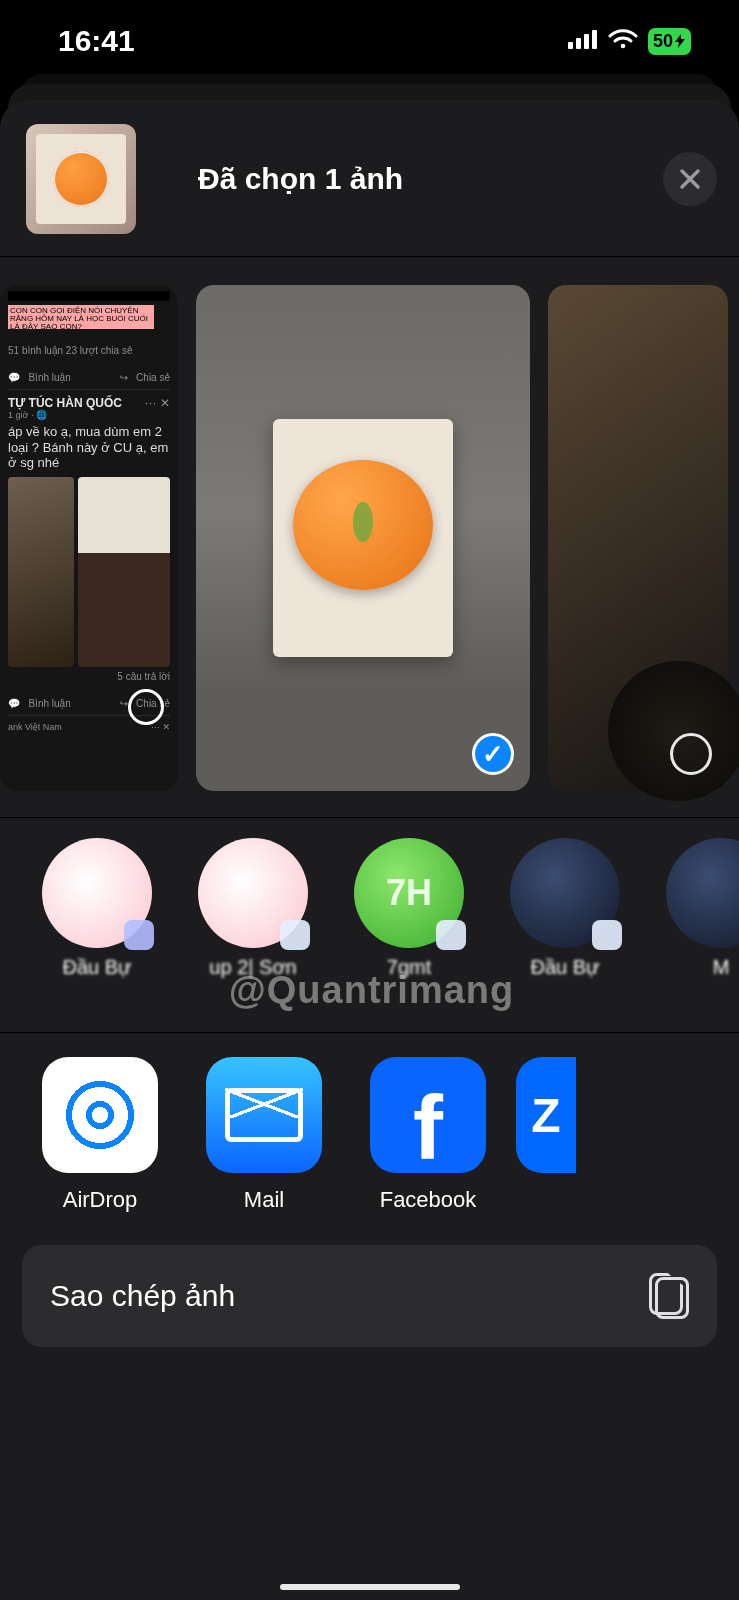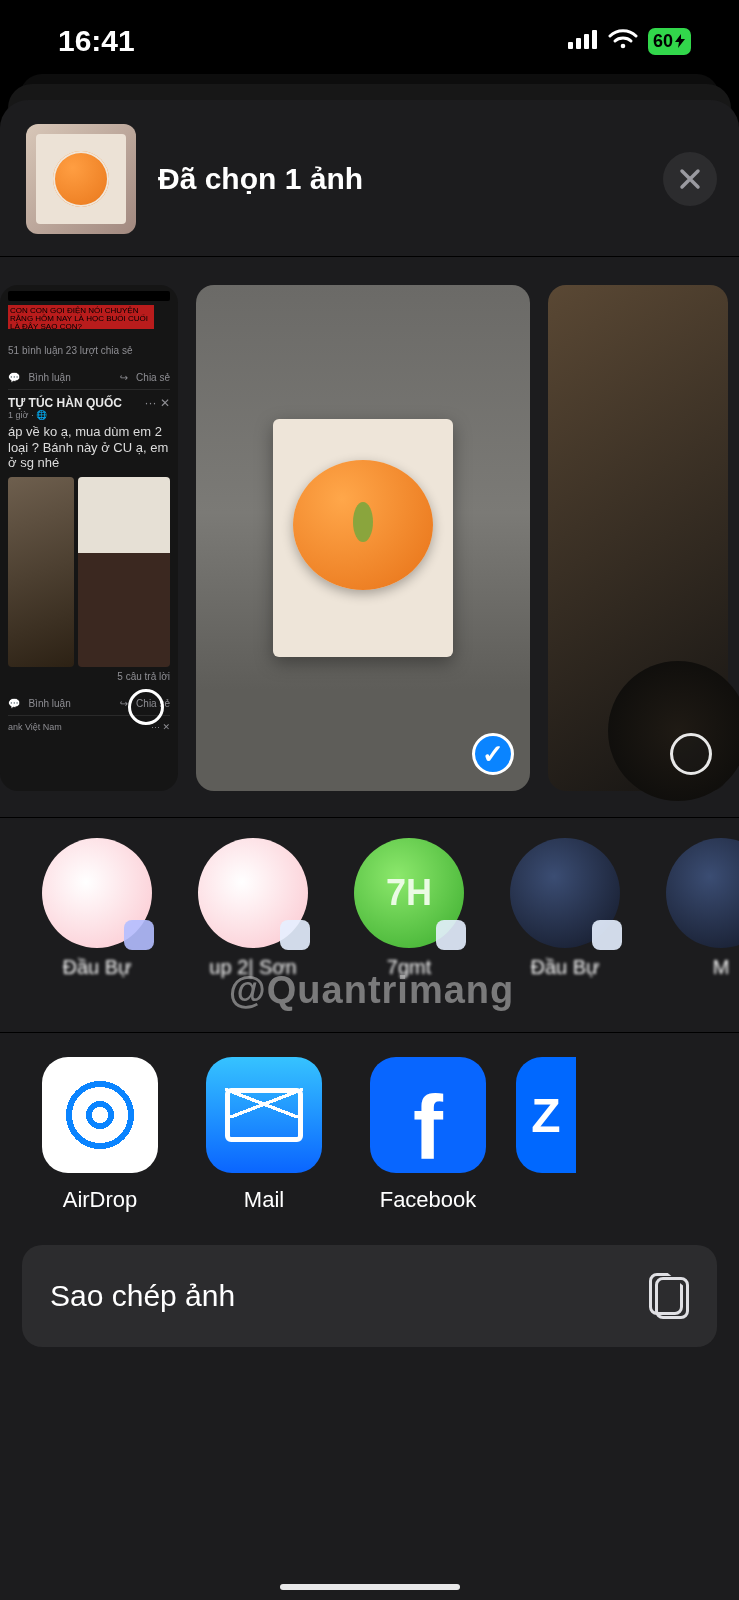--- a/index.html
+++ b/index.html
@@ -18,21 +18,21 @@
   .sheet-stack .s1 { position: absolute; left: 20px; right: 20px; top: 4px; height: 22px; background: #0d0d0d; border-radius: 22px 22px 0 0; }
   .sheet-stack .s2 { position: absolute; left: 8px; right: 8px; top: 14px; height: 24px; background: #171717; border-radius: 28px 28px 0 0; }
 
   
   .sheet { position: absolute; top: 100px; left: 0; right: 0; bottom: 0; background: #1c1c1e; border-radius: 28px 28px 0 0; overflow: hidden; display: flex; flex-direction: column; }
 
   .header { display: flex; align-items: center; padding: 24px 22px 22px 26px; gap: 22px; }
   .thumb { width: 110px; height: 110px; border-radius: 12px; background: linear-gradient(135deg,#d8c7b8,#a1887f); display:flex; align-items:center; justify-content:center; position: relative; overflow:hidden; }
   .thumb::before { content:""; position:absolute; width: 82%; height: 82%; background: #ece2d6; border-radius: 4px; }
   .thumb::after { content:""; position:absolute; width:56px; height:56px; background: radial-gradient(circle at 35% 30%, #ff9e42, #e8761a); border-radius:50%; box-shadow:0 0 0 2px #f0e6da inset; }
-  .title-col { display: flex; flex-direction: column; gap: 14px; }
+  .title-col { display: flex; flex-direction: column; gap: 14px; margin-left: 40px; }
   .title-text { font-size: 30px; font-weight: 600; }
   .options-btn { display: inline-flex; align-items: center; gap: 12px; font-size: 26px; color: #d0d0d4; border: 1px solid #48484a; border-radius: 40px; padding: 10px 20px 10px 24px; background: transparent; width: max-content; }
   .chevron { width: 14px; height: 14px; border-right: 3px solid #8e8e93; border-top: 3px solid #8e8e93; transform: rotate(45deg); }
   .close-btn { margin-left: auto; width: 54px; height: 54px; border-radius: 50%; background: #2c2c2e; display: flex; align-items: center; justify-content: center; font-size: 28px; color: #9a9aa0; }
 
   .divider { height: 1px; background: #000; }
 
   
   .photo-strip { display: flex; gap: 18px; padding: 28px 0 26px 0; overflow: hidden; align-items: stretch; height: 560px; }
   .photo { border-radius: 18px; background-size: cover; background-position: center; position: relative; flex-shrink:0; }
@@ -40,21 +40,21 @@
   .photo.center { width: 334px; background: linear-gradient(180deg,#6b6a67 0%,#7b7a76 45%,#5e5d59 80%); display:flex; align-items:center; justify-content:center;}
   .photo.right { width: 180px; background: linear-gradient(145deg,#5a4834,#141312); }
 
   .sel-badge { position: absolute; right: 16px; bottom: 16px; width: 42px; height: 42px; border-radius: 50%; display:flex; align-items:center; justify-content:center; }
   .sel-badge.checked { background: #0a84ff; color:#fff; font-size:26px; font-weight:700; border:3px solid #fff; }
   .sel-badge.unchecked { background: rgba(30,30,30,0.35); border: 3px solid #e8e8e8; }
 
   
   .fb-mini { font-size: 12px; color:#bfbfc4; padding:6px 8px; }
   .fb-mini .bar { height: 10px; background:#000; border-radius:2px; margin-bottom:4px;}
-  .fb-mini .yellow { background:#b91c1c; height:24px; width:90%; margin:4px 0; font-size:8px; color:#000; padding:2px; line-height:1; overflow:hidden;}
+  .fb-mini .yellow { background:#fca5a5; height:24px; width:90%; margin:4px 0; font-size:8px; color:#000; padding:2px; line-height:1; overflow:hidden;}
   .fb-mini .row { display:flex; gap:8px; font-size:10px; color:#8e8e93; margin-top:16px;}
   .fb-mini .img-area { height: 190px; display:flex; gap:4px; margin-top:6px;}
   .fb-mini .img-area div { background: linear-gradient(160deg,#6e5f4e,#2c2114); border-radius:4px; }
   .fb-mini .img-area .a { flex:1;}
   .fb-mini .img-area .b { flex:1.4; background: linear-gradient(#e6e0d5 40%,#3b2820 40%); }
   .fb-ring { position:absolute; width:36px; height:36px; border:3px solid #fff; border-radius:50%; right:14px; bottom:66px;}
 
   .orange-bun { width: 190px; height: 260px; position:relative; display:flex; align-items:center; justify-content:center;}
   .orange-bun .pack { position:absolute; width: 180px; height: 238px; background: #eee5d9; border-radius:6px; box-shadow:0 6px 18px rgba(0,0,0,.35);}
   .orange-bun .bun { position:absolute; width:140px; height:130px; top:52px; background: radial-gradient(circle at 35% 30%,#ffa74a,#e77116); border-radius:50%; box-shadow:0 4px 12px rgba(0,0,0,.3);}
@@ -125,21 +125,21 @@
     <span>
       <svg width="30" height="22" viewBox="0 0 30 22">
           <g fill="none" stroke="#fff" stroke-width="3" stroke-linecap="round">
             <path d="M2 8 C9 1 21 1 28 8"></path>
             <path d="M7 13 C11 9 19 9 23 13"></path>
             <circle cx="15" cy="18" r="2.3" fill="#fff" stroke="none"></circle>
           </g>
         </svg>
     </span>
     <span class="battery-pill">
-      <span>60</span>
+      <span>50</span>
       <svg width="10" height="14" viewBox="0 0 10 14">
           <path d="M6 0 L0 8 H4 L3 14 L10 5 H6 Z" fill="#000"></path>
         </svg>
     </span>
   </div>
 </div>
 
 <div class="sheet-stack">
     <div class="s1"></div>
     <div class="s2"></div>

